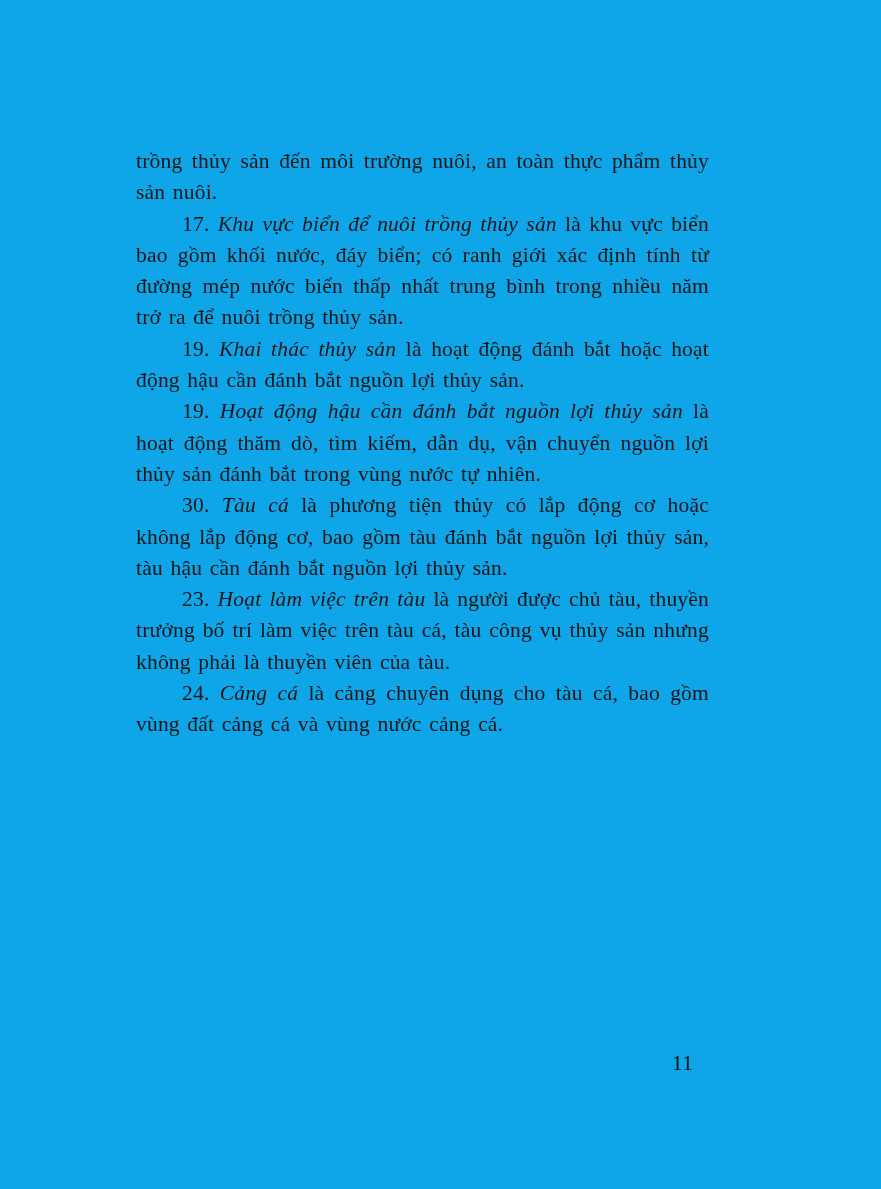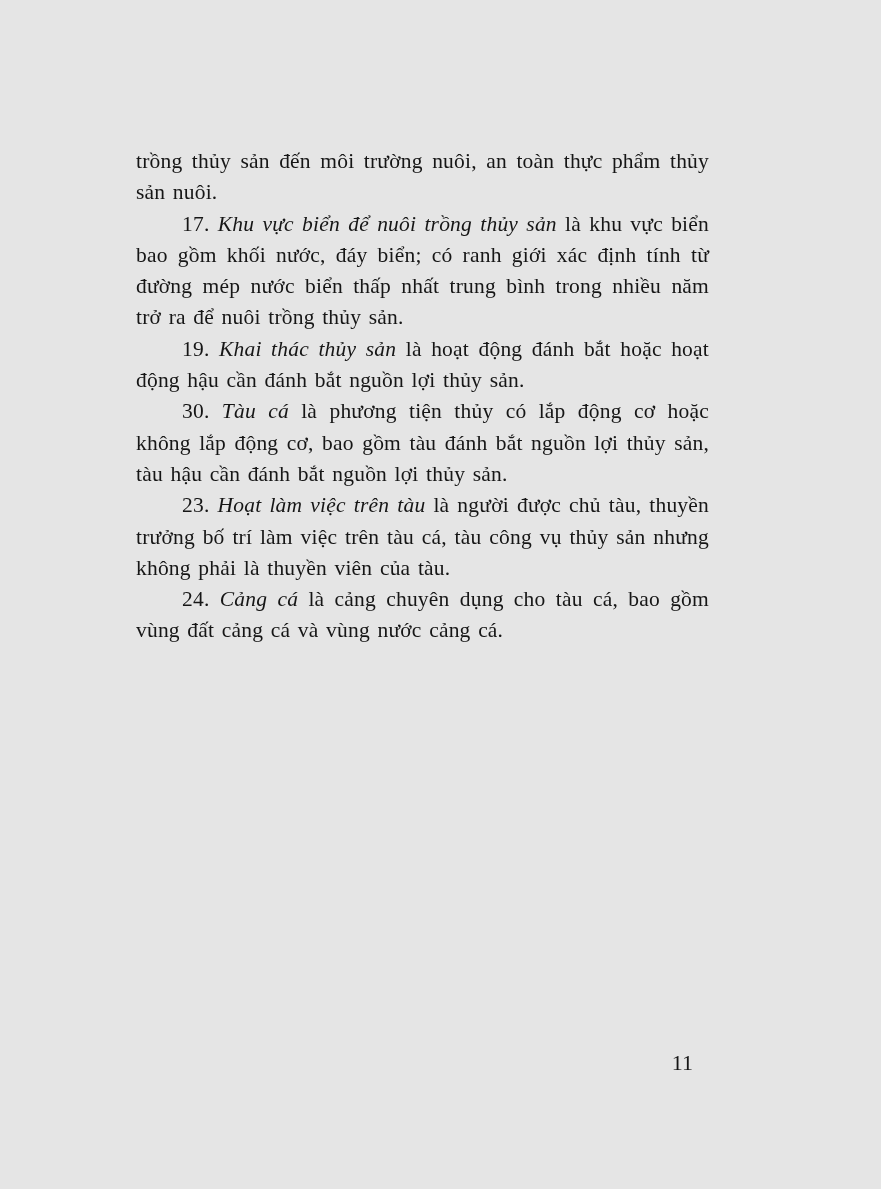--- a/index.html
+++ b/index.html
@@ -11,21 +11,21 @@
     width: 881px;
     height: 1189px;
     position: relative;
     font-family: "Liberation Serif", "DejaVu Serif", serif;
     color: #161616;
     overflow: hidden;
   }
   .page {
     position: absolute;
     inset: 0;
-    background: #e5e5e5;
+    background: #0ea5e9;
   }
   .text-block {
     position: absolute;
     left: 136px;
     top: 146px;
     width: 573px;
   }
   .text-block p {
     margin: 0;
     padding: 0;
@@ -54,18 +54,19 @@
   }
 </style>
 </head>
 <body>
 
 <div class="page">
   <div class="text-block">
     <p><span>trồng thủy sản đến môi trường nuôi, an toàn thực phẩm thủy sản nuôi.</span></p>
     <p class="indent"><span>17. </span><span class="italic">Khu vực biển để nuôi trồng thủy sản</span><span> là khu vực biển bao gồm khối nước, đáy biển; có ranh giới xác định tính từ đường mép nước biển thấp nhất trung bình trong nhiều năm trở ra để nuôi trồng thủy sản.</span></p>
     <p class="indent"><span>19. </span><span class="italic">Khai thác thủy sản</span><span> là hoạt động đánh bắt hoặc hoạt động hậu cần đánh bắt nguồn lợi thủy sản.</span></p>
+    <p class="indent"><span>19. </span><span class="italic">Hoạt động hậu cần đánh bắt nguồn lợi thủy sản</span><span> là hoạt động thăm dò, tìm kiếm, dẫn dụ, vận chuyển nguồn lợi thủy sản đánh bắt trong vùng nước tự nhiên.</span></p>
     <p class="indent"><span>30. </span><span class="italic">Tàu cá</span><span> là phương tiện thủy có lắp động cơ hoặc không lắp động cơ, bao gồm tàu đánh bắt nguồn lợi thủy sản, tàu hậu cần đánh bắt nguồn lợi thủy sản.</span></p>
     <p class="indent"><span>23. </span><span class="italic">Hoạt làm việc trên tàu</span><span> là người được chủ tàu, thuyền trưởng bố trí làm việc trên tàu cá, tàu công vụ thủy sản nhưng không phải là thuyền viên của tàu.</span></p>
     <p class="indent"><span>24. </span><span class="italic">Cảng cá</span><span> là cảng chuyên dụng cho tàu cá, bao gồm vùng đất cảng cá và vùng nước cảng cá.</span></p>
   </div>
   <div class="page-number">11</div>
 </div>
 
 </body></html>

